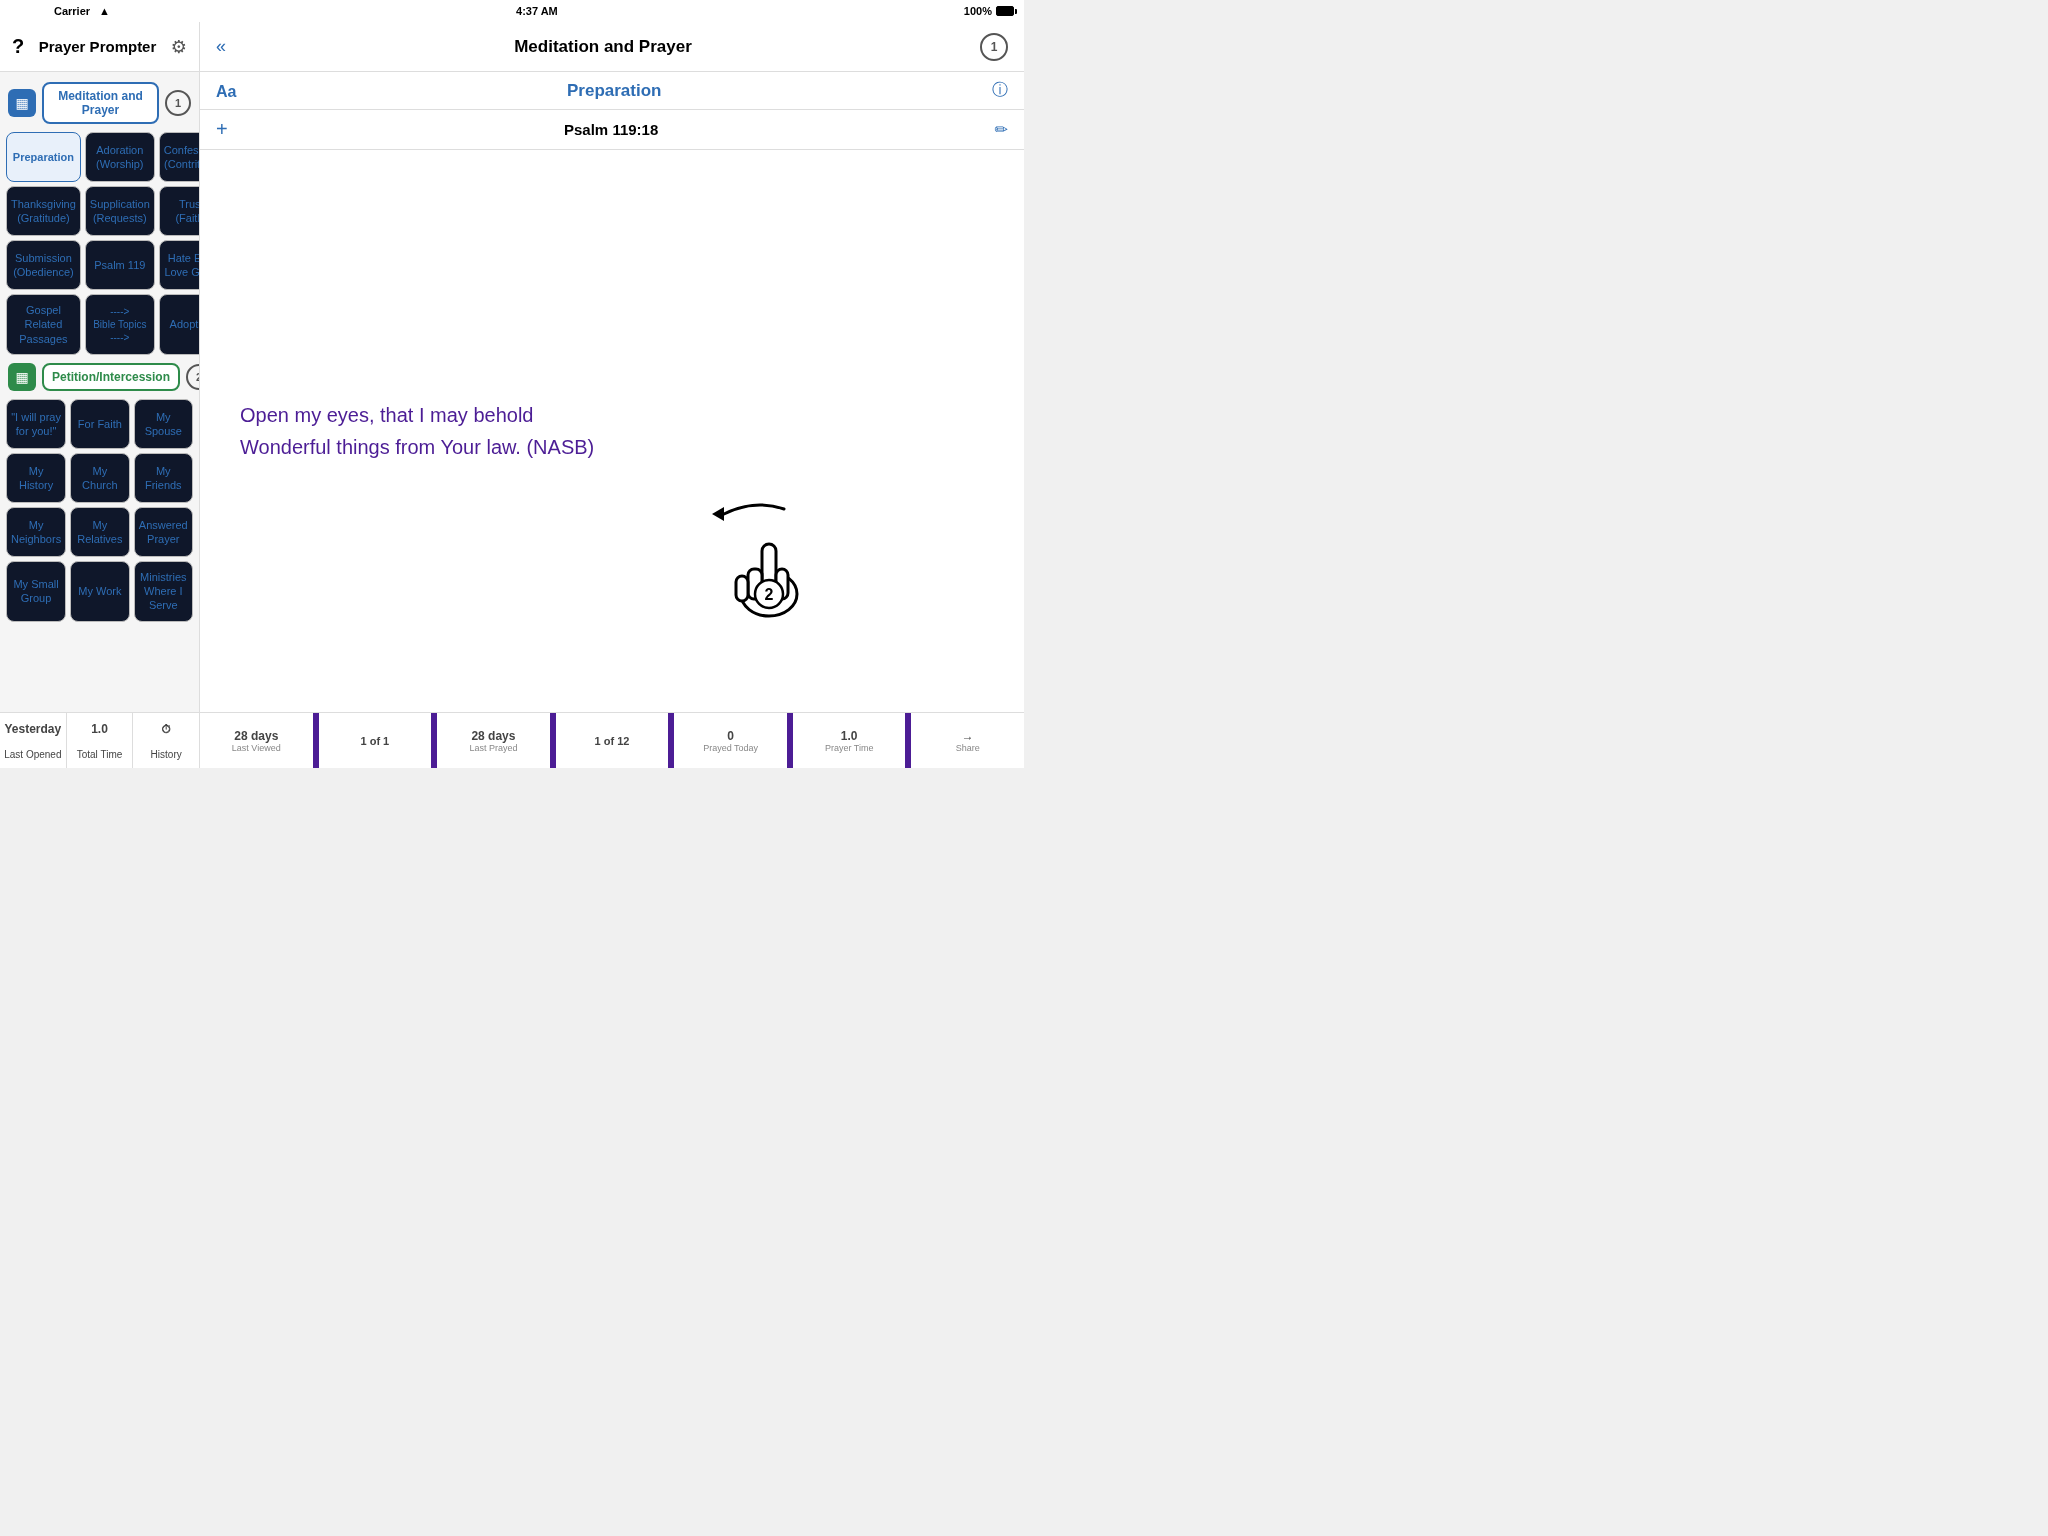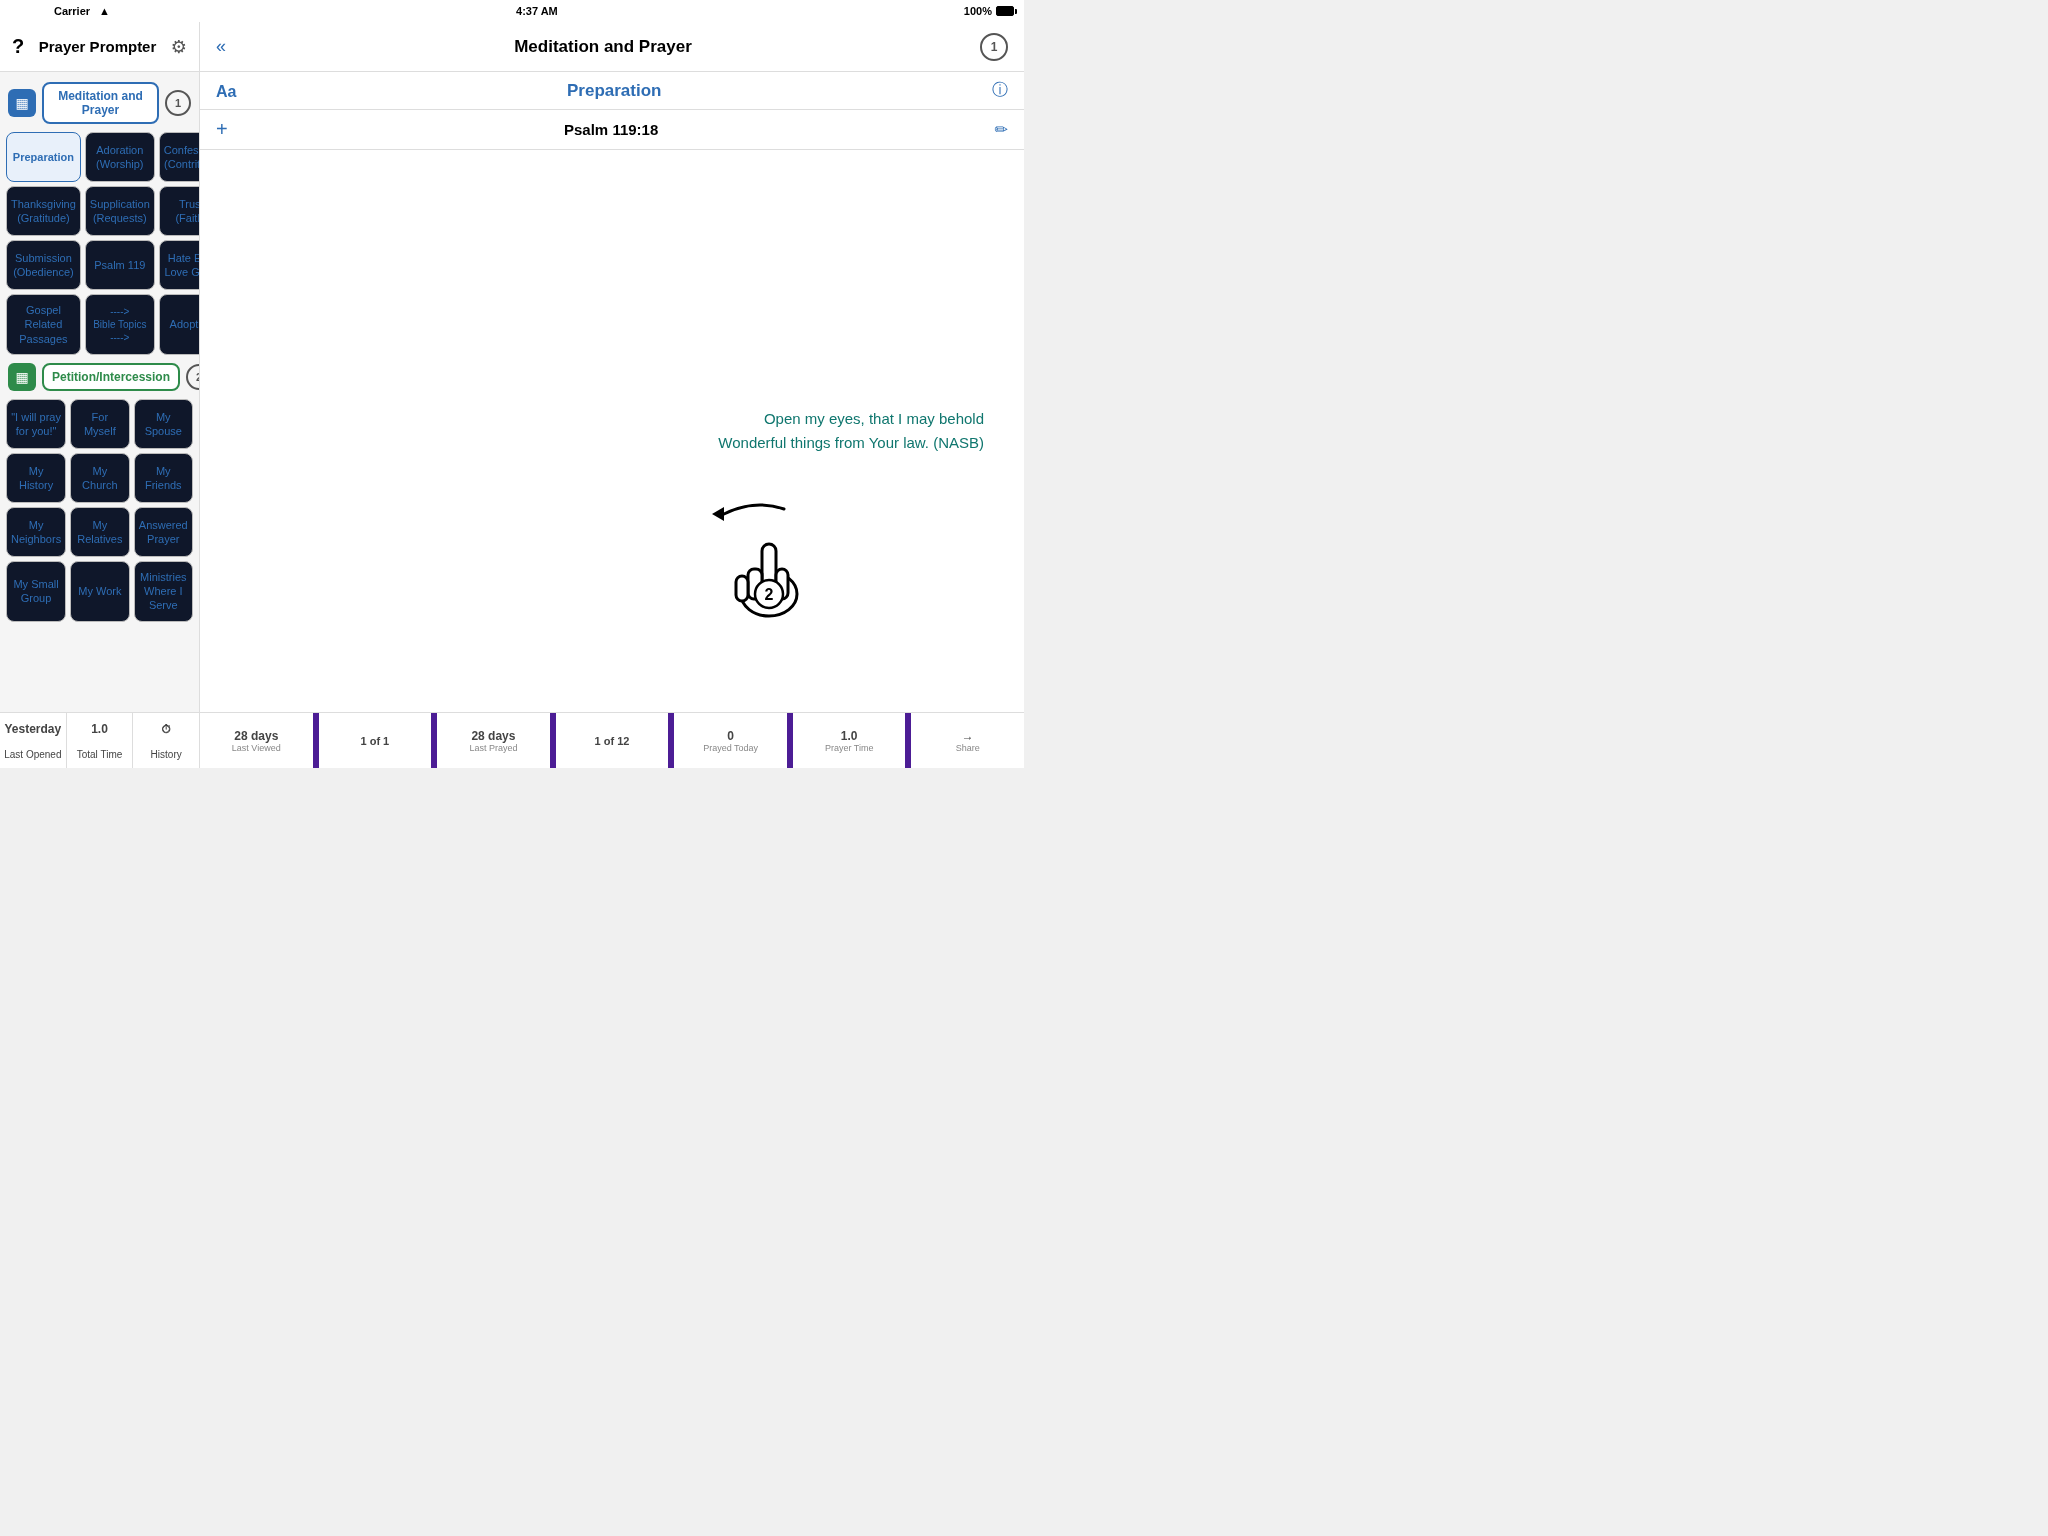--- a/index.html
+++ b/index.html
@@ -271,24 +271,24 @@
     .edit-btn {
       color: #2e6db4;
       background: none;
       border: none;
       cursor: pointer;
       font-size: 16px;
     }
 
     .verse-text {
       padding: 20px 40px;
-      font-size: 15px;
-      color: #0f766e;
+      font-size: 20px;
+      color: #4c1d95;
       line-height: 1.6;
-      text-align: right;
+      text-align: left;
       flex: 1;
     }
 
     
     .gesture-area {
       display: flex;
       align-items: center;
       justify-content: center;
       flex: 1;
       position: relative;
@@ -399,21 +399,21 @@
       </div>
 
       <div class="section-header">
         <div class="section-icon green">▦</div>
         <button class="section-label-btn green">Petition/Intercession</button>
         <div class="section-count">2</div>
       </div>
 
       <div class="grid-3">
         <button class="grid-btn">"I will pray<br>for you!"</button>
-        <button class="grid-btn">For Myself</button>
+        <button class="grid-btn">For Faith</button>
         <button class="grid-btn">My Spouse</button>
         <button class="grid-btn">My History</button>
         <button class="grid-btn">My Church</button>
         <button class="grid-btn">My Friends</button>
         <button class="grid-btn">My Neighbors</button>
         <button class="grid-btn">My Relatives</button>
         <button class="grid-btn">Answered<br>Prayer</button>
         <button class="grid-btn">My Small<br>Group</button>
         <button class="grid-btn">My Work</button>
         <button class="grid-btn">Ministries<br>Where I Serve</button>

